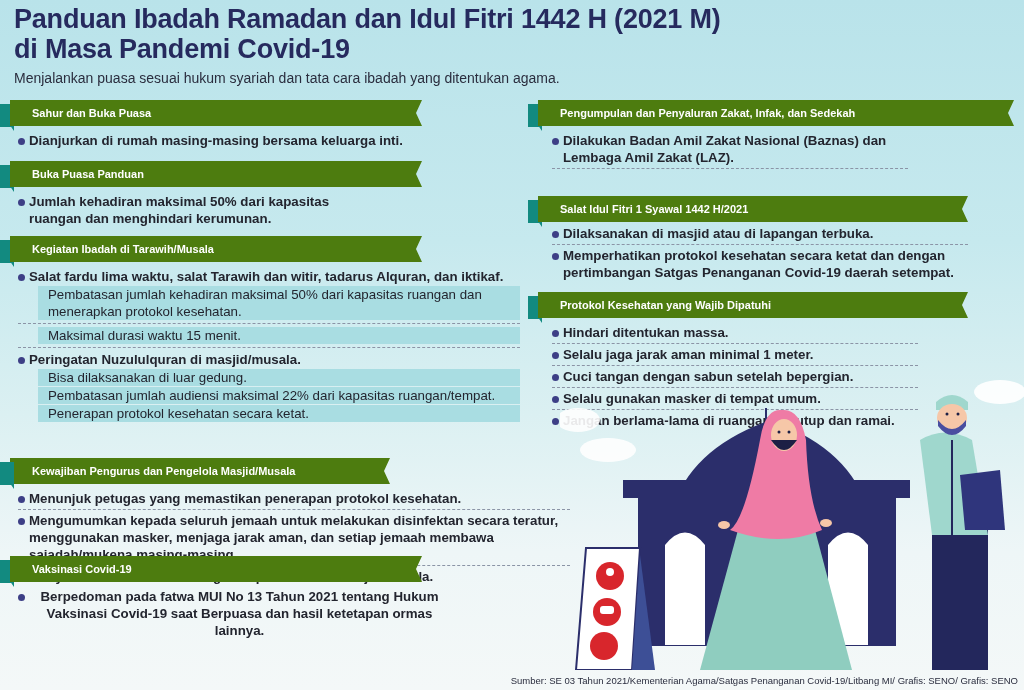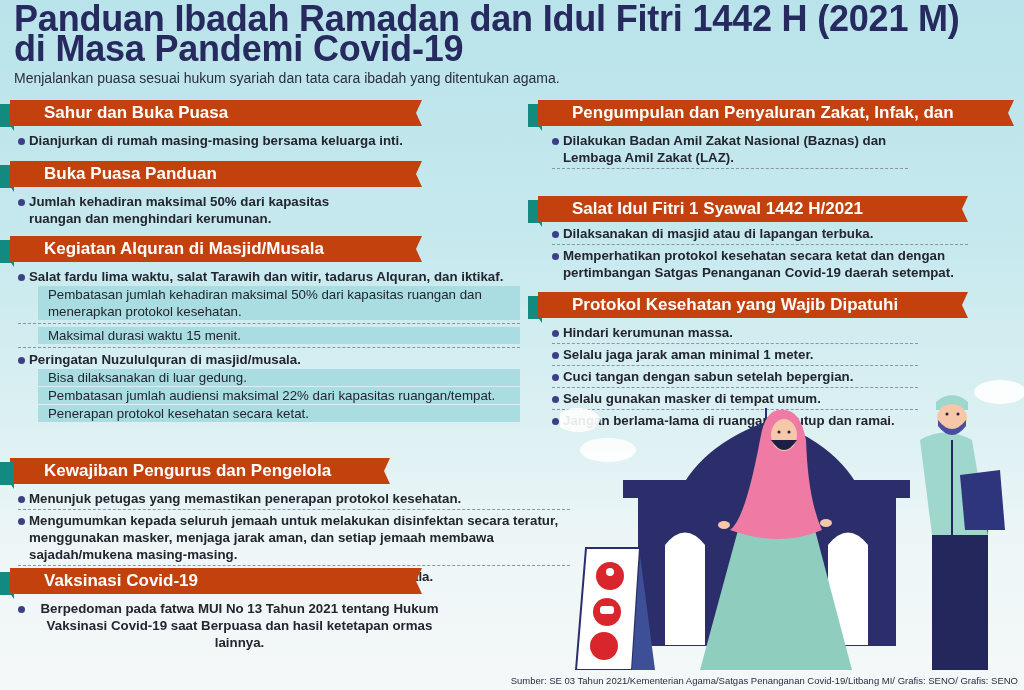--- a/index.html
+++ b/index.html
@@ -5,33 +5,33 @@
   * { box-sizing: border-box; margin: 0; padding: 0; }
   html, body { width: 1024px; height: 690px; overflow: hidden; }
   body {
     font-family: "Liberation Sans", sans-serif;
     background: linear-gradient(180deg, #b9e3ea 0%, #c6e9ee 35%, #dbf0f2 60%, #eef6f7 80%, #f4f8f8 100%);
     position: relative;
     color: #1f2340;
   }
   .title {
     position: absolute; left: 14px; top: 4px;
-    font-weight: bold; font-size: 36px; line-height: 30px;
+    font-weight: bold; font-size: 27px; line-height: 30px;
     color: #262a5e; letter-spacing: -0.2px;
   }
   .subtitle {
     position: absolute; left: 14px; top: 70px;
     font-size: 14px; color: #2a2d3e;
   }
   .section { position: absolute; }
   .banner {
     position: relative; height: 26px;
-    background: #c2410c;
-    color: #fff; font-weight: bold; font-size: 17px;
-    line-height: 26px; padding-left: 34px;
+    background: #4d7c0f;
+    color: #fff; font-weight: bold; font-size: 11px;
+    line-height: 26px; padding-left: 22px;
     clip-path: polygon(0 0, 100% 0, calc(100% - 6px) 50%, 100% 100%, 0 100%);
   }
   .banner-wrap { position: relative; }
   .banner-fold {
     position: absolute; left: -10px; top: 4px; width: 14px; height: 27px;
     background: #128a80;
     clip-path: polygon(0 0, 100% 0, 100% 100%, 80% 85%, 0 85%);
   }
   .items { margin-top: 6px; padding-left: 8px; font-size: 13.3px; line-height: 17px; color: #23252f; }
   .item { position: relative; padding-left: 11px; font-weight: bold; }
@@ -73,21 +73,21 @@
     <div class="banner">Buka Puasa Panduan</div>
   </div>
   <div class="items" style="width:330px;">
     <div class="item">Jumlah kehadiran maksimal 50% dari kapasitas ruangan dan menghindari kerumunan.</div>
   </div>
 </div>
 
 <div class="section" style="left:10px; top:236px; width:412px;">
   <div class="banner-wrap">
     <div class="banner-fold"></div>
-    <div class="banner">Kegiatan Alquran di Masjid/Musala</div>
+    <div class="banner">Kegiatan Ibadah di Tarawih/Musala</div>
   </div>
   <div class="items" style="width:510px;">
     <div class="group">
       <div class="item">Salat fardu lima waktu, salat Tarawih dan witir, tadarus Alquran, dan iktikaf.</div>
       <div class="sub">Pembatasan jumlah kehadiran maksimal 50% dari kapasitas ruangan dan menerapkan protokol kesehatan.</div>
     </div>
     <div class="group">
       <div class="sub">Maksimal durasi waktu 15 menit.</div>
     </div>
     <div class="group last">
@@ -104,21 +104,21 @@
     <div class="banner">Kewajiban Pengurus dan Pengelola Masjid/Musala</div>
     <div class="banner-fold"></div>
   </div>
   <div class="items" style="width:560px;">
     <div class="item dotted">Menunjuk petugas yang memastikan penerapan protokol kesehatan.</div>
     <div class="item dotted">Mengumumkan kepada seluruh jemaah untuk melakukan disinfektan secara teratur, menggunakan masker, menjaga jarak aman, dan setiap jemaah membawa sajadah/mukena masing-masing.</div>
     <div class="item">Menyediakan sarana cuci tangan di pintu masuk masjid/musala.</div>
   </div>
 </div>
 
-<div class="section" style="left:10px; top:568px; width:412px;">
+<div class="section" style="left:10px; top:556px; width:412px;">
   <div class="banner-wrap">
     <div class="banner-fold"></div>
     <div class="banner">Vaksinasi Covid-19</div>
   </div>
   <div class="items" style="width:440px;text-align:center;">
     <div class="item">Berpedoman pada fatwa MUI No 13 Tahun 2021 tentang Hukum Vaksinasi Covid-19 saat Berpuasa dan hasil ketetapan ormas lainnya.</div>
   </div>
 </div>
 
 <div class="section" style="left:538px; top:100px; width:476px;">
@@ -141,21 +141,21 @@
     <div class="item">Memperhatikan protokol kesehatan secara ketat dan dengan pertimbangan Satgas Penanganan Covid-19 daerah setempat.</div>
   </div>
 </div>
 
 <div class="section" style="left:538px; top:292px; width:430px;">
   <div class="banner-wrap">
     <div class="banner-fold"></div>
     <div class="banner">Protokol Kesehatan yang Wajib Dipatuhi</div>
   </div>
   <div class="items" style="padding-left:14px; margin-top:6px; width:380px;">
-    <div class="item dotted">Hindari kerumunan massa.</div>
+    <div class="item dotted">Hindari ditentukan massa.</div>
     <div class="item dotted">Selalu jaga jarak aman minimal 1 meter.</div>
     <div class="item dotted">Cuci tangan dengan sabun setelah bepergian.</div>
     <div class="item dotted">Selalu gunakan masker di tempat umum.</div>
     <div class="item">Jangan berlama-lama di ruangan tertutup dan ramai.</div>
   </div>
 </div>
 
 <svg class="illus" width="464" height="290" viewBox="0 0 464 290">
 
   <g fill="#ffffff" opacity="0.9">

